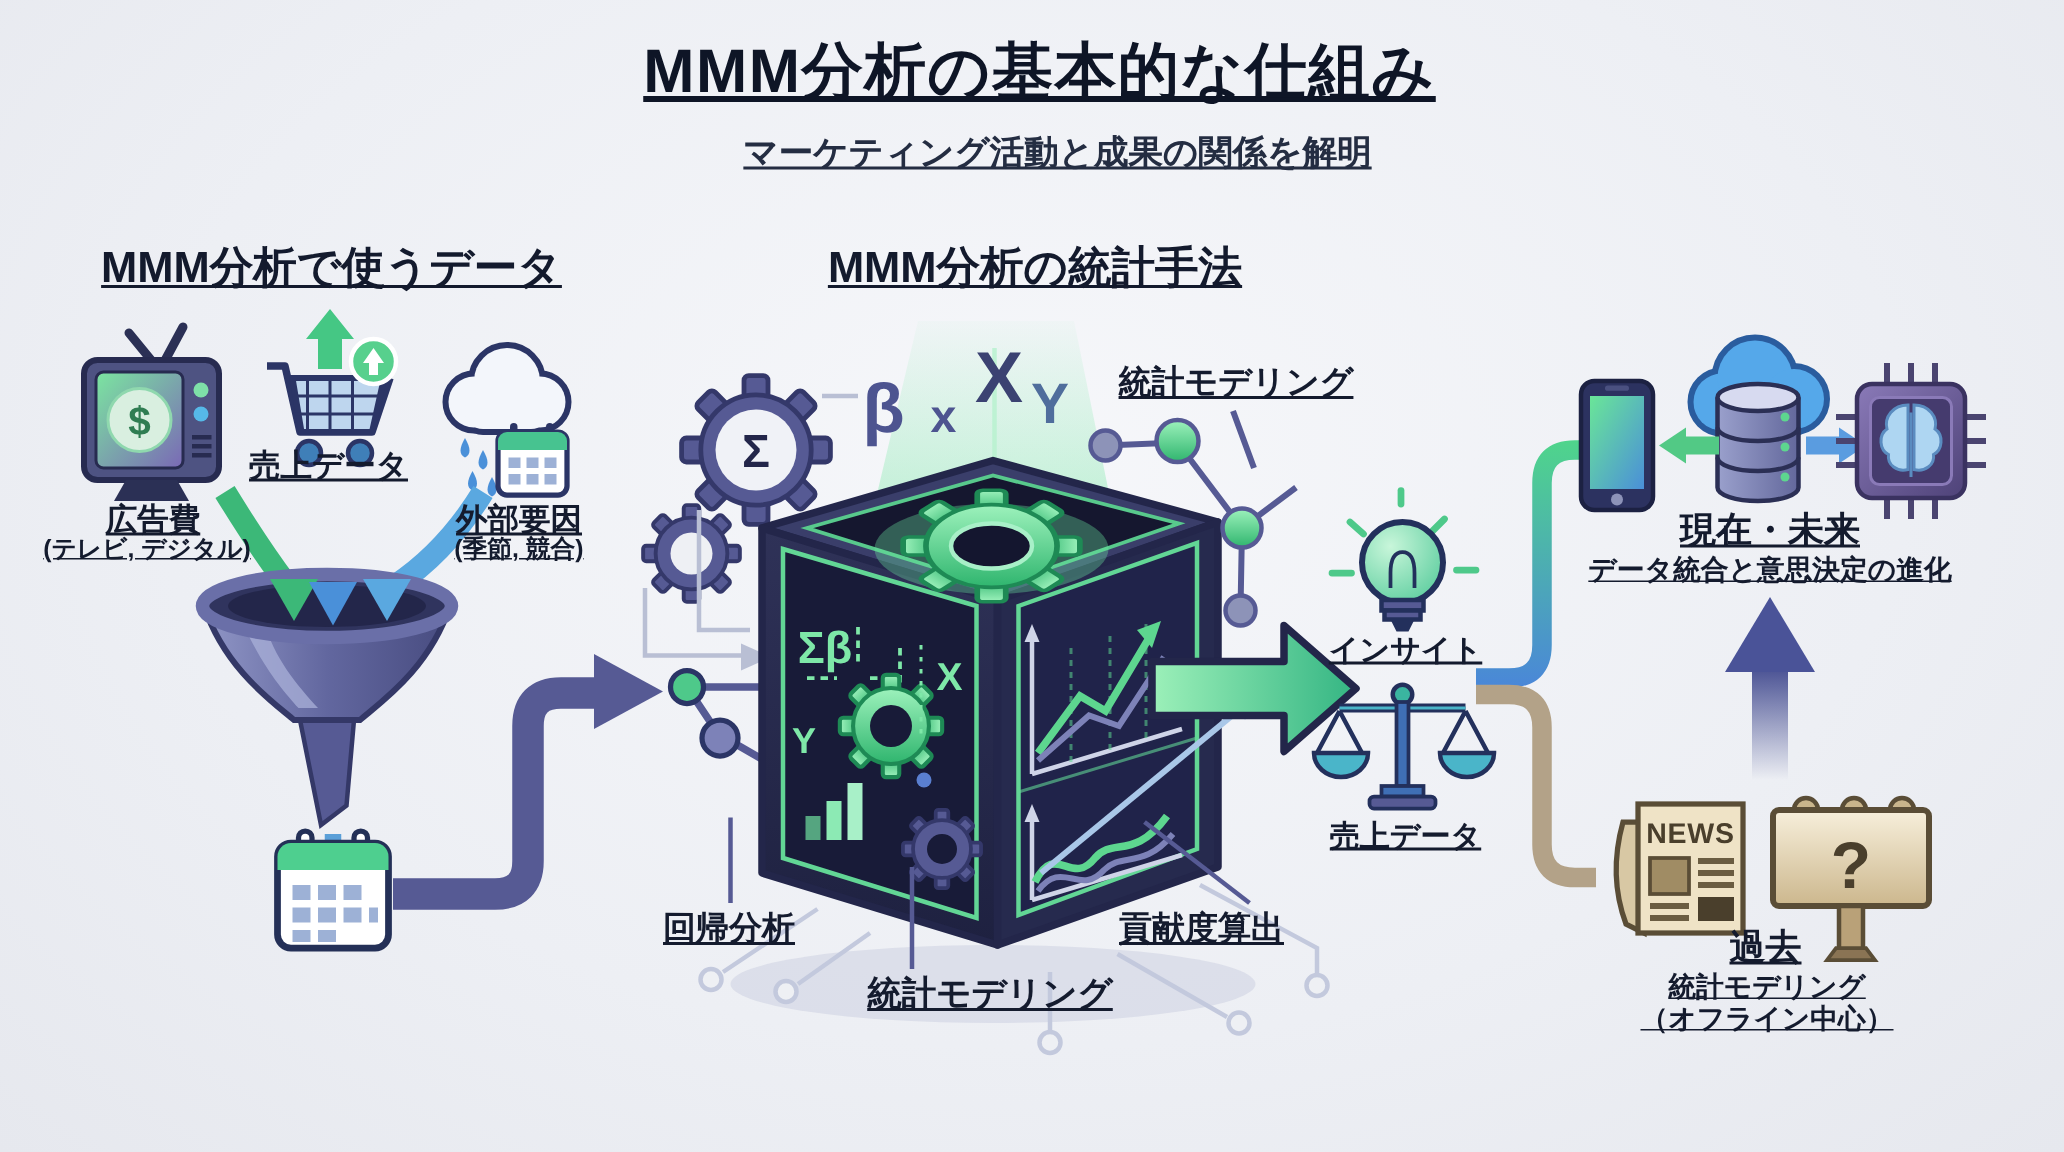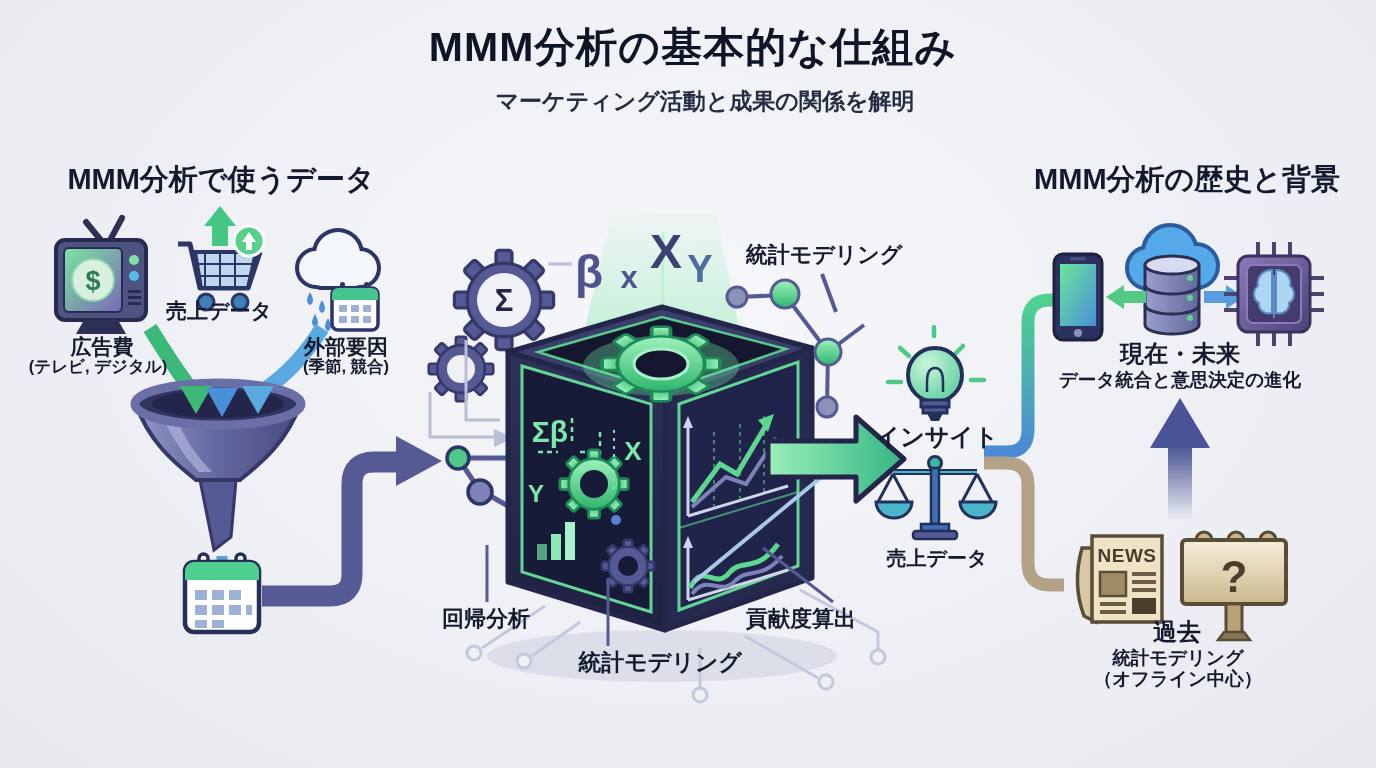--- a/index.html
+++ b/index.html
@@ -6,21 +6,21 @@
   body{
     width:1376px;height:768px;overflow:hidden;
     font-family:"Liberation Sans","DejaVu Sans",sans-serif;
     background:radial-gradient(ellipse at 50% 40%, #f6f7fa 0%, #edeff4 60%, #e6e8ee 100%);
     position:relative;
   }
   #stage{position:absolute;inset:0;width:1376px;height:768px;}
   svg#art{position:absolute;left:0;top:0;z-index:1;}
   .lbl{
     position:absolute;z-index:2;transform:translateX(-50%);
-    font-weight:800;color:#141b2e;white-space:nowrap;text-align:center;line-height:1.15;
+    font-weight:800;color:#141b2e;white-space:nowrap;text-align:center;line-height:1.15;text-decoration:underline;
   }
   .title{font-size:41px;letter-spacing:1px;color:#0e1526;}
   .subtitle{font-size:23px;font-weight:600;color:#242d42;margin-left:12px;}
   .heading{font-size:29px;color:#131a2d;}
   .icon-lbl{font-size:21px;}
   .icon-sub{font-size:16.5px;font-weight:700;}
   .mid-lbl{font-size:22px;}
   .big-lbl{font-size:24px;}
   .small-lbl{font-size:18.5px;font-weight:700;text-align:center;}
 </style>
@@ -432,34 +432,34 @@
     <text x="1234" y="592" text-anchor="middle" font-size="44" font-weight="bold" fill="#4a3f2c">?</text>
     <rect x="1226" y="604" width="16" height="30" fill="#b9a178" stroke="#5a4d36" stroke-width="3"></rect>
     <path d="M1218,640 h32 l-6,-8 h-20 Z" fill="#8a7454" stroke="#5a4d36" stroke-width="2.5"></path>
   </g>
 </svg>
 
 <div class="lbl title" style="left:693px;top:24px;">MMM分析の基本的な仕組み</div>
 <div class="lbl subtitle" style="left:693px;top:88px;">マーケティング活動と成果の関係を解明</div>
 
 <div class="lbl heading" style="left:221px;top:163px;">MMM分析で使うデータ</div>
-<div class="lbl heading" style="left:1187px;top:163px;">MMM分析の歴史と背景</div>
+<div class="lbl heading" style="left:690px;top:163px;">MMM分析の統計手法</div>
 
 <div class="lbl icon-lbl" style="left:102px;top:335px;">広告費</div>
 <div class="lbl icon-sub" style="left:98px;top:357px;">(テレビ, デジタル)</div>
 <div class="lbl icon-lbl" style="left:219px;top:299px;">売上データ</div>
 <div class="lbl icon-lbl" style="left:346px;top:335px;">外部要因</div>
 <div class="lbl icon-sub" style="left:346px;top:357px;">(季節, 競合)</div>
 
 <div class="lbl mid-lbl" style="left:824px;top:242px;">統計モデリング</div>
 <div class="lbl mid-lbl" style="left:486px;top:606px;">回帰分析</div>
 <div class="lbl mid-lbl" style="left:660px;top:649px;font-size:23px;">統計モデリング</div>
 <div class="lbl mid-lbl" style="left:801px;top:606px;">貢献度算出</div>
 
-<div class="lbl icon-lbl" style="left:937px;top:423px;font-size:24px;">インサイト</div>
+<div class="lbl icon-lbl" style="left:937px;top:423px;font-size:20px;">インサイト</div>
 <div class="lbl icon-lbl" style="left:937px;top:547px;font-size:20px;">売上データ</div>
 
 <div class="lbl big-lbl" style="left:1180px;top:340px;">現在・未来</div>
 <div class="lbl small-lbl" style="left:1180px;top:369px;">データ統合と意思決定の進化</div>
 <div class="lbl big-lbl" style="left:1177px;top:618px;">過去</div>
 <div class="lbl small-lbl" style="left:1178px;top:647px;">統計モデリング</div>
 <div class="lbl small-lbl" style="left:1178px;top:668px;">（オフライン中心）</div>
 
 </div>
 

